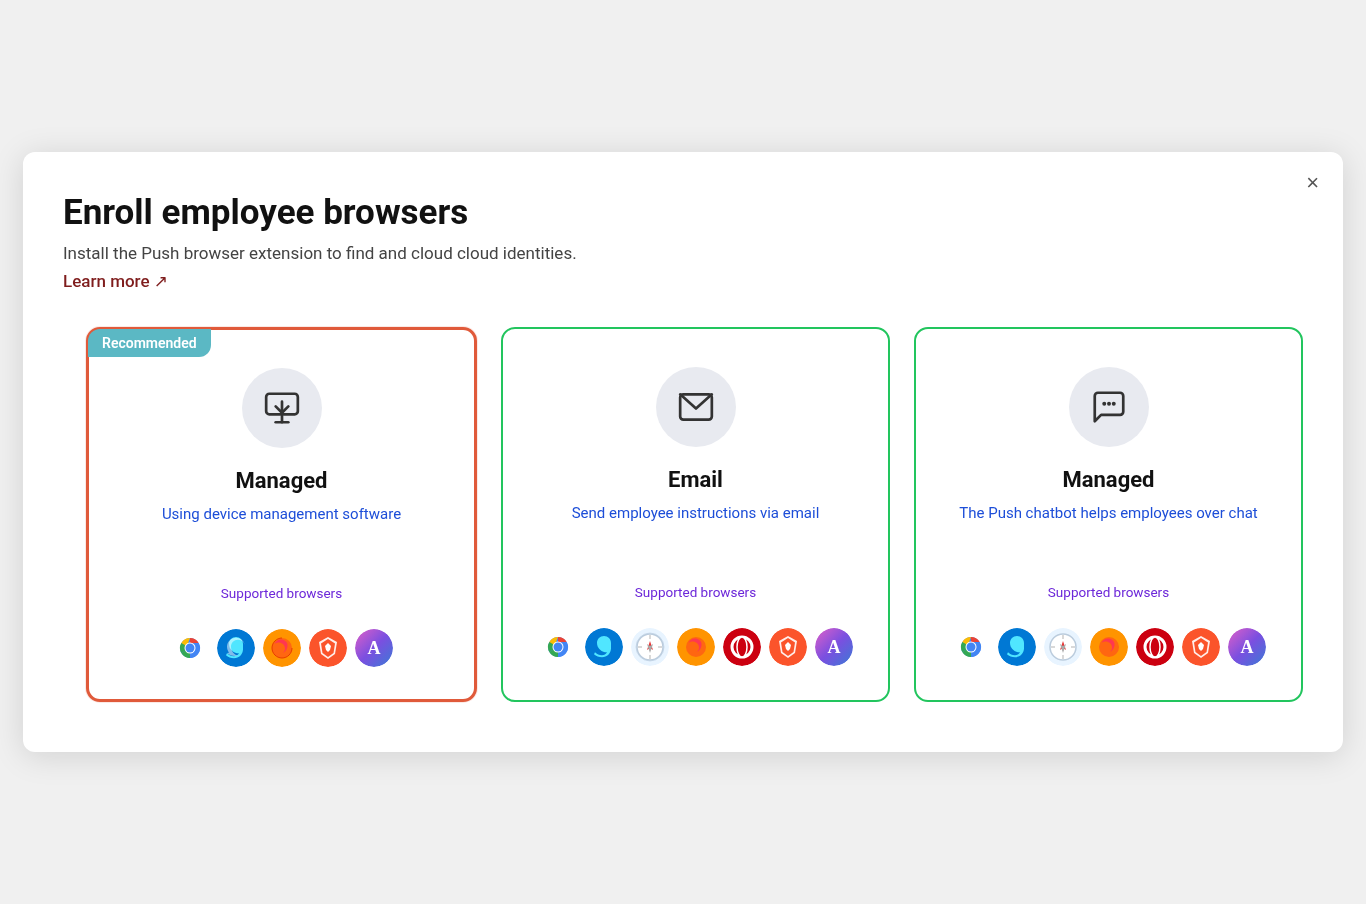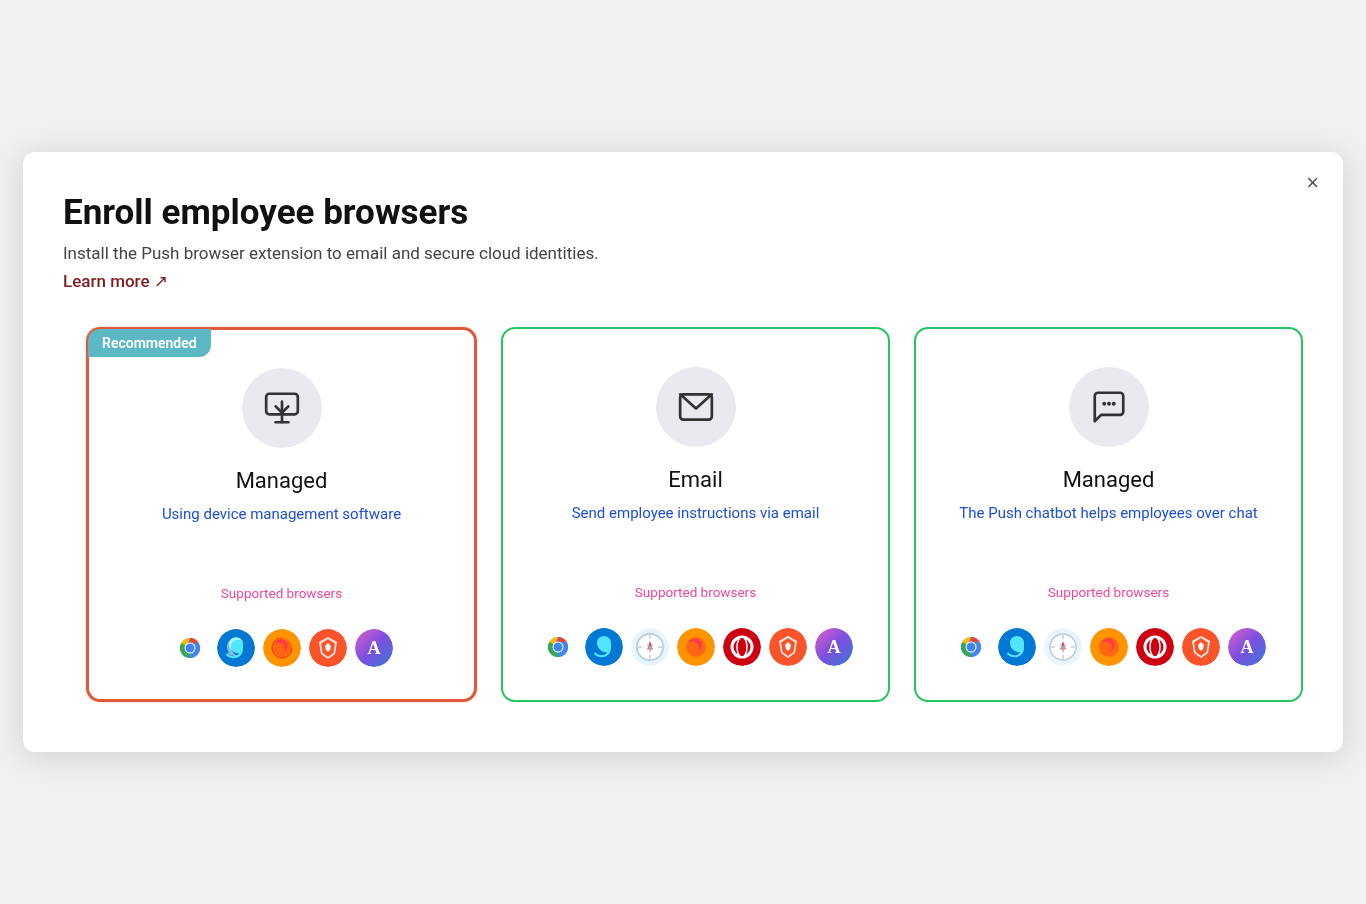--- a/index.html
+++ b/index.html
@@ -98,36 +98,36 @@
       margin-bottom: 20px;
       margin-top: 10px;
     }
     .card-icon-circle svg {
       width: 38px;
       height: 38px;
       color: #333;
     }
     .card-title {
       font-size: 22px;
-      font-weight: 400;
+      font-weight: 700;
       color: #111;
       margin-bottom: 10px;
       text-align: right;
     }
     .card-desc {
       font-size: 15px;
       color: #1d4ed8;
       text-align: center;
       margin-bottom: 22px;
       line-height: 1.55;
       min-height: 60px;
     }
     .supported-label {
       font-size: 13.5px;
-      color: #ec4899;
+      color: #6d28d9;
       margin-bottom: 28px;
       text-align: center;
     }
     .browser-icons {
       display: flex;
       flex-wrap: wrap;
       gap: 8px;
       justify-content: center;
       align-items: center;
     }
@@ -138,21 +138,21 @@
       border-radius: 50%;
       overflow: hidden;
     }
   </style>
 </head>
 <body>
 
 <div class="modal">
   <button class="modal-close">×</button>
   <h1 class="modal-title">Enroll employee browsers</h1>
-  <p class="modal-subtitle">Install the Push browser extension to email and secure cloud identities.</p>
+  <p class="modal-subtitle">Install the Push browser extension to find and cloud cloud identities.</p>
   <a class="modal-learn-more" href="#">Learn more ↗</a>
 
   <div class="cards-row">
 
     <div class="card selected">
       <div class="recommended-badge">Recommended</div>
       <div class="card-icon-circle">
         <svg viewBox="0 0 24 24" fill="none" stroke="currentColor" stroke-width="1.7" stroke-linecap="round" stroke-linejoin="round">
           <rect x="2" y="3" width="20" height="13" rx="2"></rect>
           <line x1="8" y1="21" x2="16" y2="21"></line>

